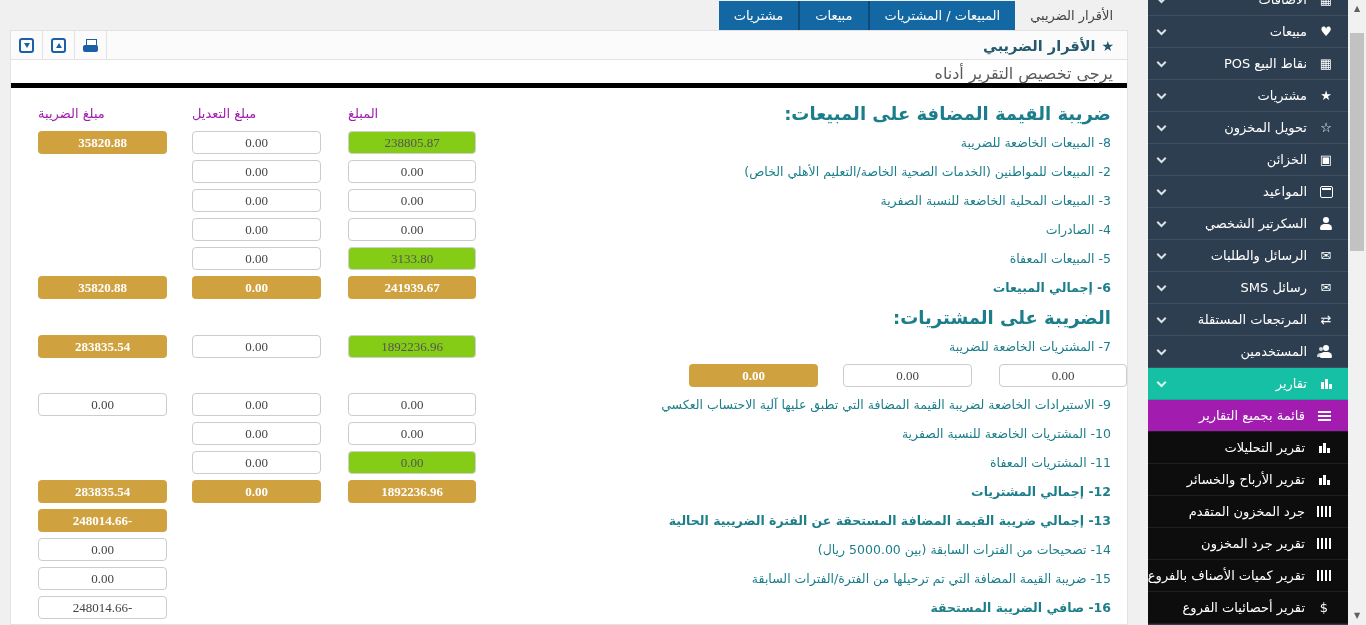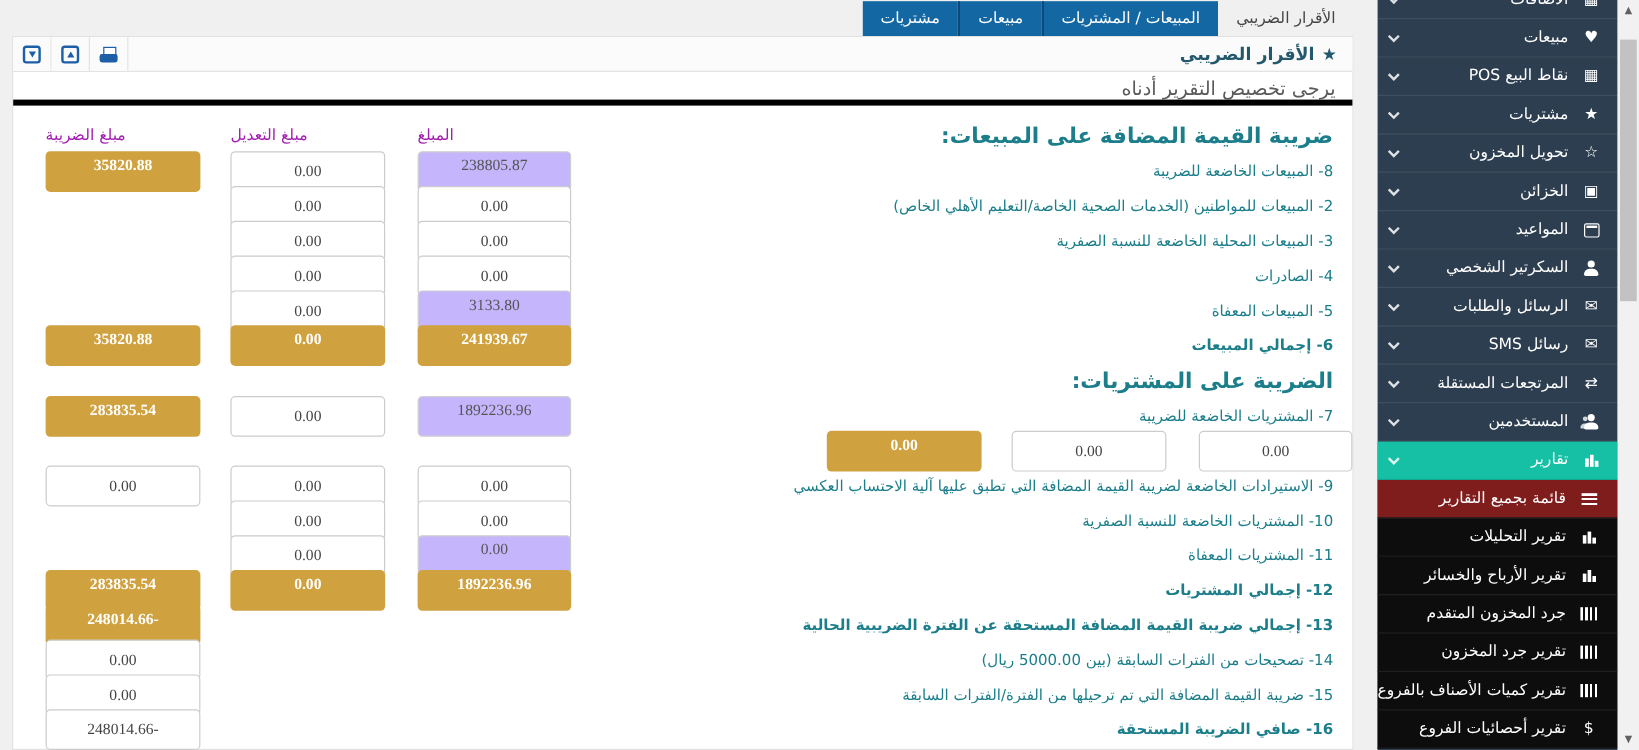--- a/index.html
+++ b/index.html
@@ -13,21 +13,21 @@
   .sidebar { position:absolute; top:0; right:18px; width:200px; height:625px;
     background:#2d3e50; z-index:2; }
   .sb-item { height:32px; display:flex; align-items:center;
     padding:0 12px 0 10px; color:#fff; font-size:13px;
     border-bottom:1px solid rgba(255,255,255,.09); cursor:pointer; }
   .sb-item.partial { height:16px; overflow:hidden; }
   .sb-item.partial .sb-inner { margin-top:-16px; display:flex; align-items:center; width:100%; height:32px; }
   .sb-item.active { background:#16c0a4; border-bottom:1px solid rgba(0,0,0,.12); }
   .sb-sub { height:32px; display:flex; align-items:center; padding:0 14px 0 10px;
     color:#fff; font-size:13px; background:#0d0d0d; border-bottom:1px solid #1f1f1f; cursor:pointer; }
-  .sb-sub.active { background:#7f1d1d; }
+  .sb-sub.active { background:#a21caf; }
   .sb-icon { width:20px; min-width:20px; margin-left:9px; text-align:center;
     color:#fff; font-size:13px; display:inline-flex; justify-content:center; align-items:center; }
   .sb-label { white-space:nowrap; }
   .chev { margin-right:auto; width:7px; height:7px; border-left:2px solid rgba(255,255,255,.85);
     border-bottom:2px solid rgba(255,255,255,.85); transform:rotate(-45deg); margin-top:-3px; }
 
   
   .i-bars { display:inline-flex; align-items:flex-end; gap:1px; height:11px; }
   .i-bars i { display:block; width:3px; background:#fff; }
   .i-bars i:nth-child(1){height:5px;} .i-bars i:nth-child(2){height:10px;} .i-bars i:nth-child(3){height:7px;}
@@ -87,24 +87,24 @@
   .hrow { height:30px; display:flex; align-items:center; }
   .frow { height:29px; display:flex; align-items:center; }
   .flabel { flex:1; padding-right:16px; color:#1b7e8a; font-size:12.5px; overflow:hidden; white-space:nowrap; }
   .flabel.bold { font-weight:bold; }
   .sec-title { flex:1; padding-right:16px; color:#1b7e8a; font-size:18px; font-weight:bold; }
   .slot { min-width:0; }
   .slot-amount { width:128px; margin-left:27px; }
   .slot-adjust { width:129px; margin-left:25px; }
   .slot-tax    { width:129px; margin-left:27px; }
   .colhead { text-align:left; color:#a21caf; font-size:13px; }
-  .f-input, .f-box, .f-gold { width:100%; height:34px; border-radius:4px; text-align:center;
+  .f-input, .f-box, .f-gold { width:100%; height:23px; border-radius:4px; text-align:center;
     font-family:"Liberation Serif","DejaVu Serif",serif; font-size:13px; direction:ltr; }
   .f-input { border:1px solid #ccc; background:#fff; color:#444; }
-  .f-box { border:1px solid #cfcfcf; background:#c4b5fd; color:#555; line-height:21px; }
+  .f-box { border:1px solid #cfcfcf; background:#84cc16; color:#555; line-height:21px; }
   .f-gold { background:#d0a23f; color:#fff; font-weight:bold; line-height:23px; border:none; }
 </style>
 </head>
 <body>
 
 <div class="main">
 
   <div class="tabbar">
     <div class="tab active">الأقرار الضريبي</div>
     <div class="tab blue">المبيعات / المشتريات</div>

